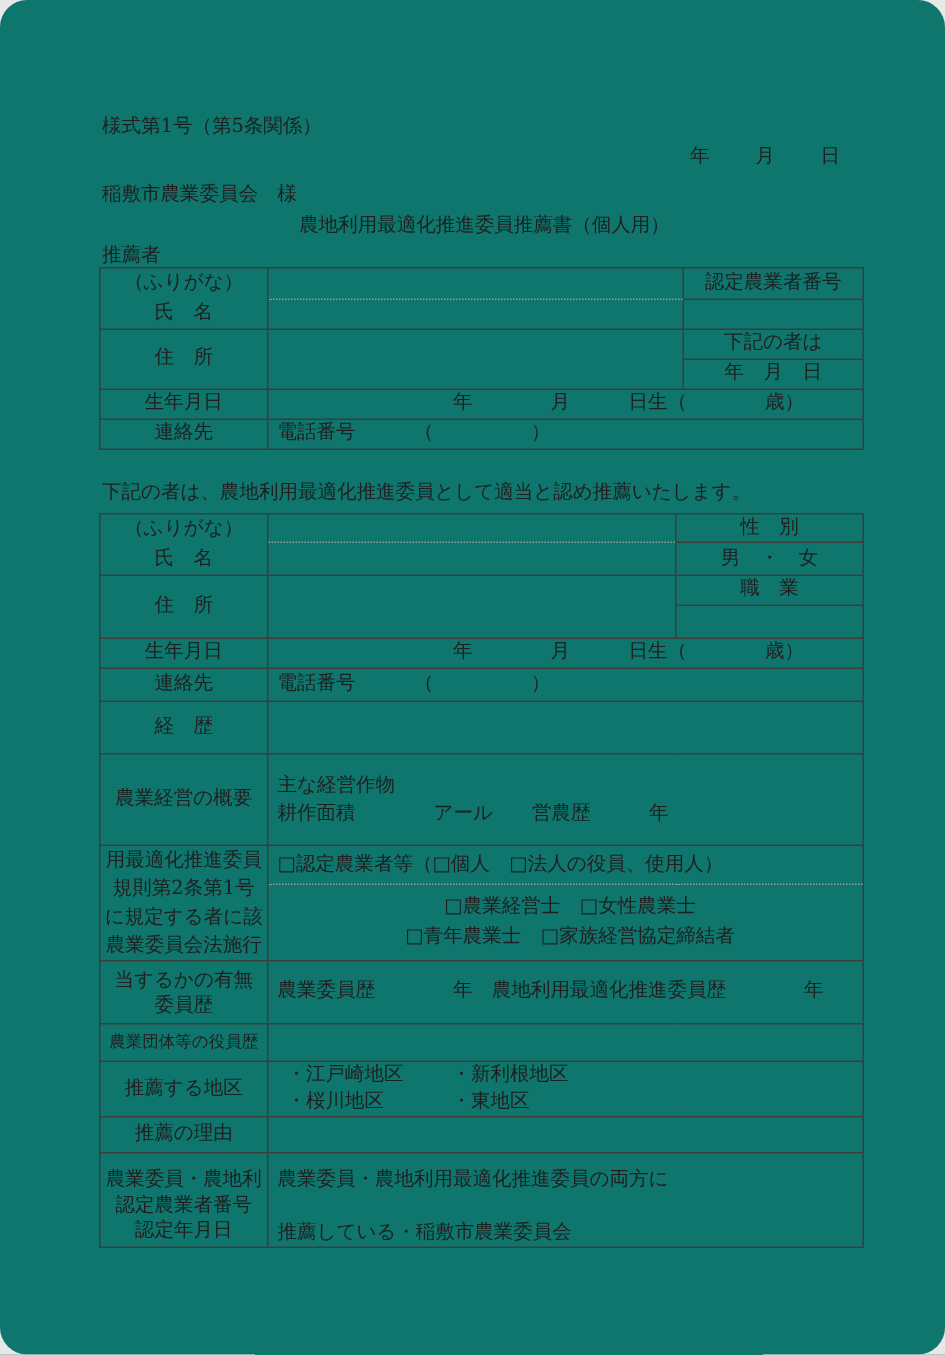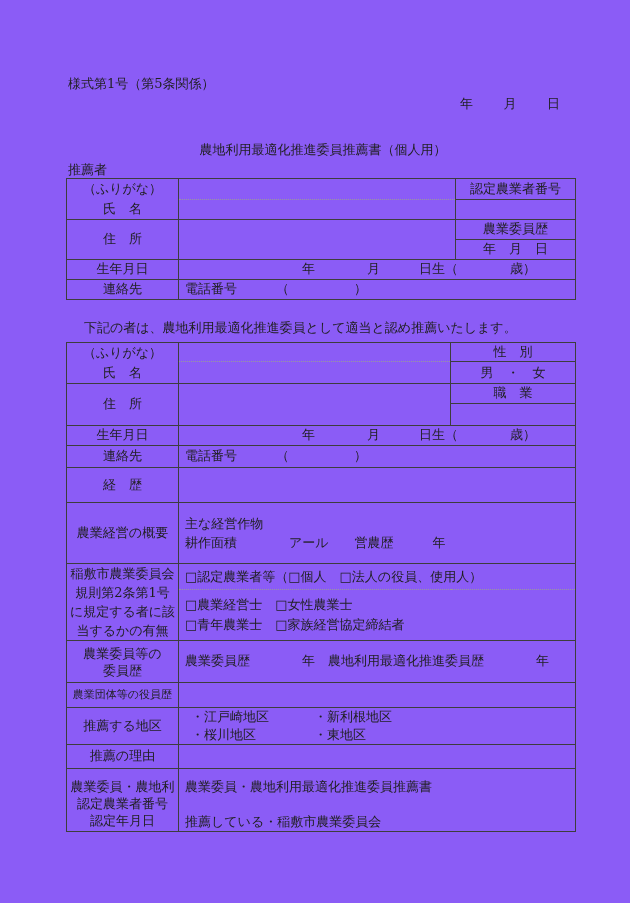--- a/index.html
+++ b/index.html
@@ -1,24 +1,25 @@
 <!DOCTYPE html>
 <html><head>
 <meta charset="utf-8">
 <style>
   html,body { margin:0; padding:0; background:#e8e8e8; }
   .page {
     position:relative;
     width:630px; height:903px;
     margin:0 auto;
-    background:#8b5cf6;
+    background:#0f766e;
     font-family:"DejaVu Serif","Liberation Serif",serif;
     color:#1f1f1f;
     font-size:13px;
     overflow:hidden;
+    border-radius:18px;
   }
   .abs { position:absolute; }
   .center { text-align:center; }
 
   table { border-collapse:collapse; table-layout:fixed; position:absolute; }
   td {
     border:1px solid #3d3d3d;
     padding:0;
     font-size:13px;
     vertical-align:middle;
@@ -28,39 +29,40 @@
   td.lbl { text-align:center; }
   td.ct  { padding-left:6px; }
   td.dotted-b { border-bottom:1px dotted #9a9a9a; }
   td.dotted-t { border-top:1px dotted #9a9a9a; }
 
   .two-line div { line-height:20px; }
   .date-line { display:flex; justify-content:space-between; width:100px; }
   .small-lbl { font-size:11px; }
   .multi19 div { line-height:19px; }
   .multi17 div { line-height:17px; }
-  .dist-row { display:flex; line-height:18px;gap:13px; }
+  .dist-row { display:flex; line-height:18px; }
   .dist-row .d1 { width:110px; }
-  .chk2 { vertical-align:top; }
+  .chk2 { vertical-align:top;text-align:center; }
   .chk2 div { line-height:20px; }
   .dual-content { vertical-align:top; }
 </style>
 </head>
 <body>
 
 <div class="page">
 
   <div class="abs" style="left:68px; top:75px;">様式第1号（第5条関係）</div>
 
   <div class="abs date-line" style="left:460px; top:95px;">
     <span>年</span>
     <span>月</span>
     <span>日</span>
   </div>
 
+  <div class="abs" style="left:68px; top:120px;">稲敷市農業委員会　様</div>
 
   <div class="abs center" style="left:16px; right:0; top:141px;">農地利用最適化推進委員推薦書（個人用）</div>
 
   <div class="abs" style="left:68px; top:161px;">推薦者</div>
 
   <table style="left:66px; top:178px; width:509px;">
     <colgroup>
         <col style="width:112px">
         <col style="width:277px">
         <col style="width:120px">
@@ -74,37 +76,37 @@
       <td class="dotted-b"></td>
       <td class="lbl">認定農業者番号</td>
     </tr>
     <tr style="height:20px;">
       <td class="dotted-t"></td>
       <td></td>
     </tr>
     <tr style="height:20px;">
       <td rowspan="2" class="lbl">住　所</td>
       <td rowspan="2"></td>
-      <td class="lbl">農業委員歴</td>
+      <td class="lbl">下記の者は</td>
     </tr>
     <tr style="height:20px;">
       <td class="lbl">年　月　日</td>
     </tr>
     <tr style="height:20px;">
       <td class="lbl">生年月日</td>
       <td colspan="2" class="ct">　　　　　　　　　年　　　　月　　　日生（　　　　歳）</td>
     </tr>
     <tr style="height:20px;">
       <td class="lbl">連絡先</td>
       <td colspan="2" class="ct">電話番号　　　（　　　　　）</td>
     </tr>
   </tbody>
     </table>
 
-  <div class="abs" style="left:84px; top:319px;">下記の者は、農地利用最適化推進委員として適当と認め推薦いたします。</div>
+  <div class="abs" style="left:68px; top:319px;">下記の者は、農地利用最適化推進委員として適当と認め推薦いたします。</div>
 
   <table style="left:66px; top:342px; width:509px;">
     <colgroup>
         <col style="width:112px">
         <col style="width:272px">
         <col style="width:125px">
       </colgroup>
     <tbody>
         <tr style="height:18px;">
       <td rowspan="2" class="lbl two-line">
@@ -140,36 +142,36 @@
     </tr>
     <tr style="height:61px;">
       <td class="lbl">農業経営の概要</td>
       <td colspan="2" class="ct multi19">
         <div>主な経営作物</div>
         <div>耕作面積　　　　アール　　営農歴　　　年</div>
       </td>
     </tr>
     <tr style="height:26px;">
       <td rowspan="2" class="lbl multi19">
-        <div>稲敷市農業委員会</div>
+        <div>用最適化推進委員</div>
         <div>規則第2条第1号</div>
         <div>に規定する者に該</div>
-        <div>当するかの有無</div>
+        <div>農業委員会法施行</div>
       </td>
       <td colspan="2" class="ct dotted-b">□認定農業者等（□個人　□法人の役員、使用人）</td>
     </tr>
     <tr style="height:50px;">
       <td colspan="2" class="ct dotted-t chk2" style="padding-top:5px;">
         <div>□農業経営士　□女性農業士</div>
         <div>□青年農業士　□家族経営協定締結者</div>
       </td>
     </tr>
     <tr style="height:42px;">
       <td class="lbl multi17">
-        <div>農業委員等の</div>
+        <div>当するかの有無</div>
         <div>委員歴</div>
       </td>
       <td colspan="2" class="ct">農業委員歴　　　　年　農地利用最適化推進委員歴　　　　年</td>
     </tr>
     <tr style="height:25px;">
       <td class="lbl small-lbl">農業団体等の役員歴</td>
       <td colspan="2"></td>
     </tr>
     <tr style="height:37px;">
       <td class="lbl">推薦する地区</td>
@@ -188,20 +190,20 @@
       <td class="lbl">推薦の理由</td>
       <td colspan="2"></td>
     </tr>
     <tr style="height:62px;">
       <td class="lbl multi17" style="vertical-align:top; padding-top:9px;">
         <div>農業委員・農地利</div>
         <div>認定農業者番号</div>
         <div>認定年月日</div>
       </td>
       <td colspan="2" class="ct dual-content" style="padding-top:10px;">
-        <div>農業委員・農地利用最適化推進委員推薦書</div>
+        <div>農業委員・農地利用最適化推進委員の両方に</div>
         <div style="margin-top:19px;">推薦している・稲敷市農業委員会</div>
       </td>
     </tr>
   </tbody>
     </table>
 
 </div>
 
 </body></html>

